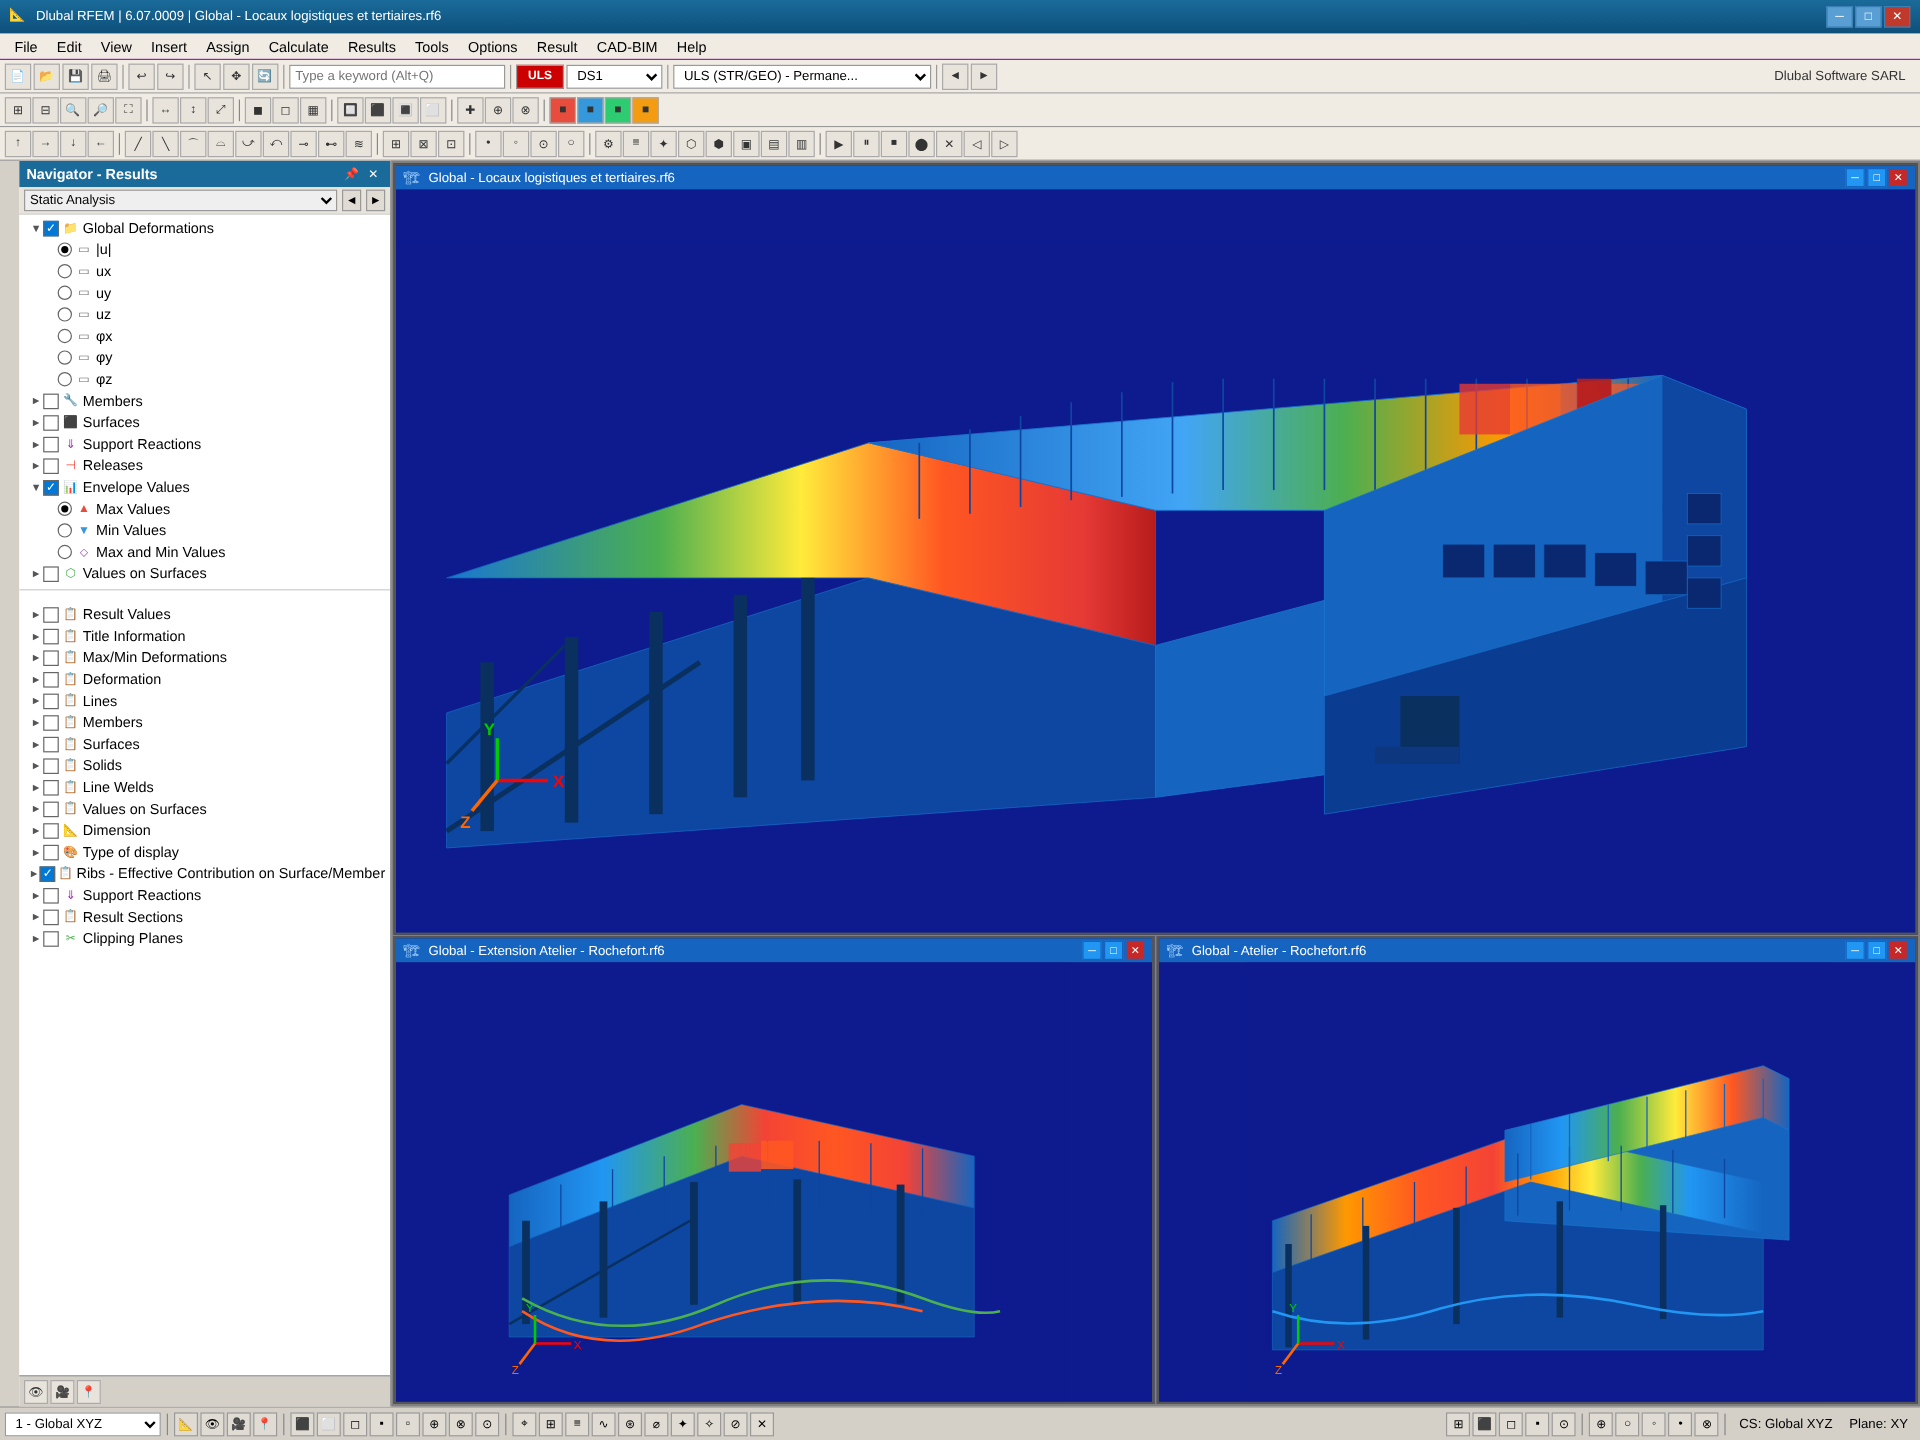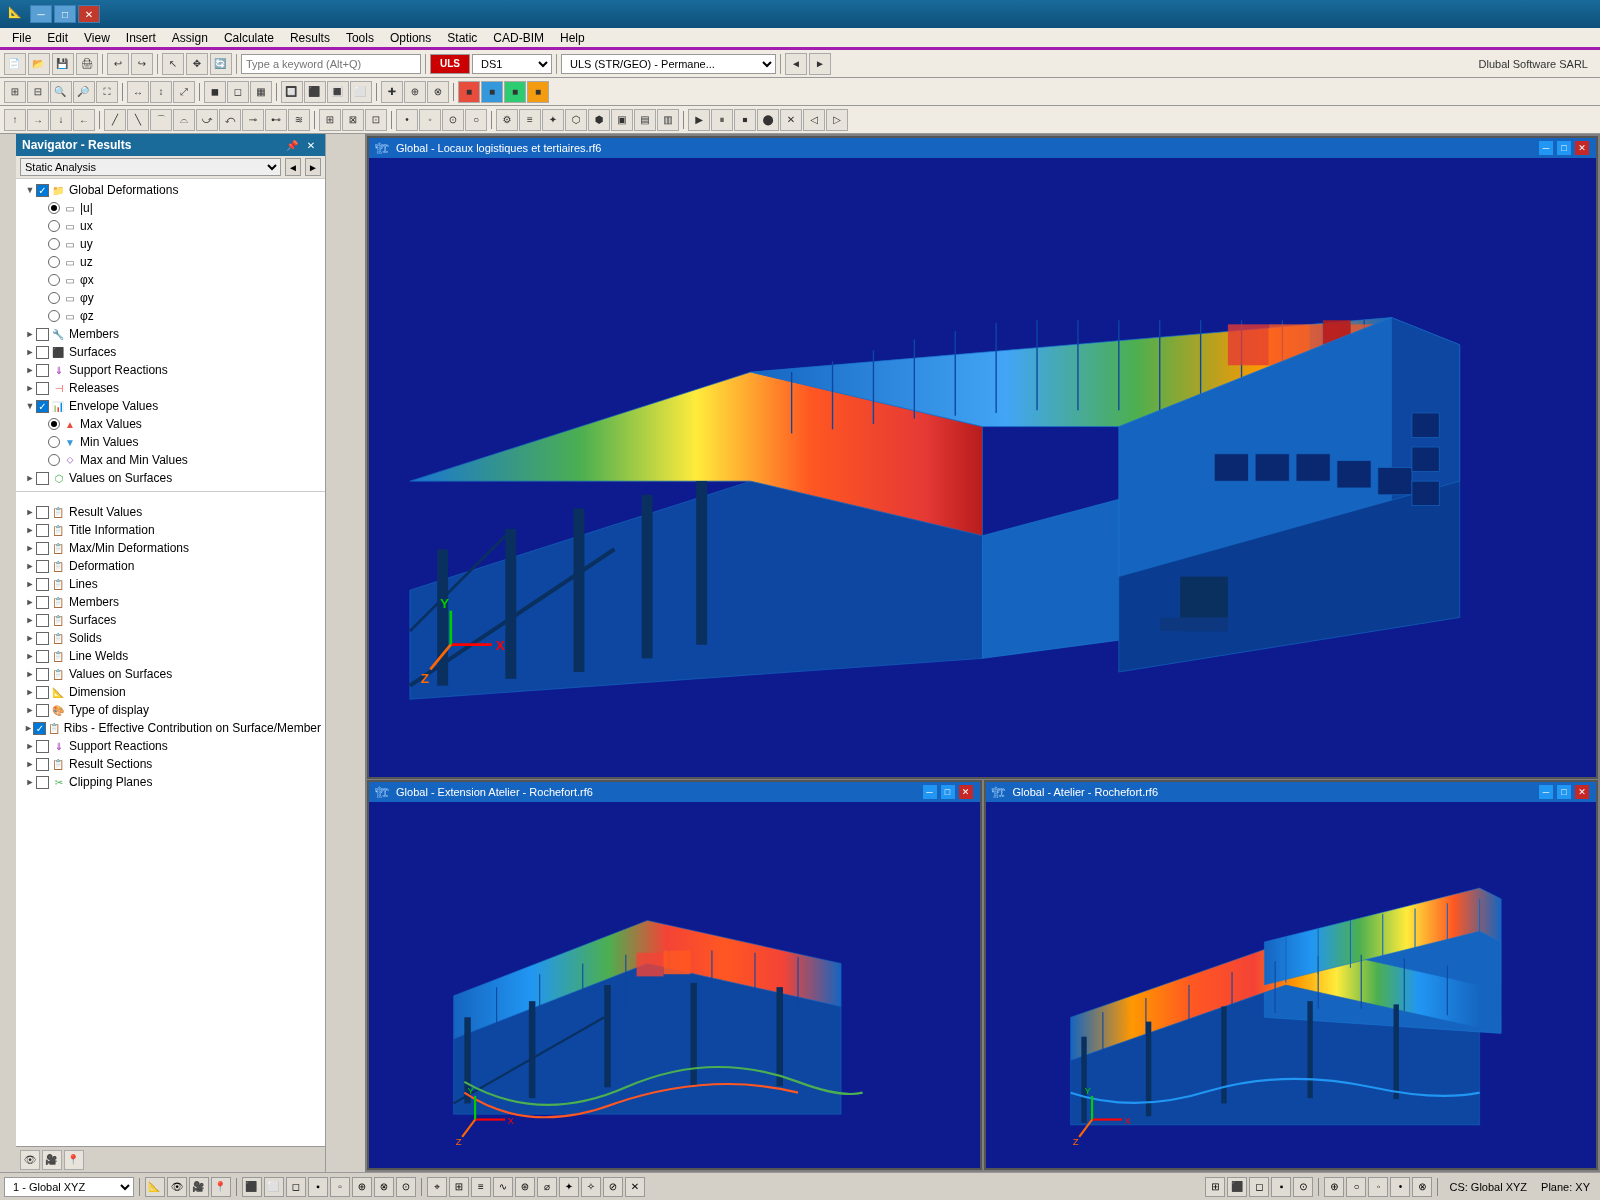--- a/index.html
+++ b/index.html
@@ -21,21 +21,21 @@
     .title-bar-btn {
       width: 22px; height: 18px; background: #5a9fd4; border: 1px solid #3a7fb5;
       color: white; font-size: 10px; cursor: pointer; display: flex; align-items: center; justify-content: center;
     }
     .title-bar-btn.close { background: #c0392b; }
 
     
     .menu-bar {
       height: 22px;
       background: #f0ece4;
-      border-bottom: 3px solid #a21caf;
+      border-bottom: 1px solid #a21caf;
       display: flex;
       align-items: center;
       padding: 0 4px;
     }
     .menu-item {
       padding: 2px 8px;
       cursor: pointer;
       font-size: 12px;
       color: #000;
     }
@@ -123,21 +123,20 @@
     .tree-icon { width: 16px; height: 16px; margin-right: 2px; display: inline-flex; align-items: center; justify-content: center; font-size: 10px; }
     .tree-label { font-size: 12px; }
 
     
     .viewport-area {
       flex: 1;
       background: #808080;
       display: flex;
       flex-direction: column;
       overflow: hidden;
-      margin-left: 39px;
     }
 
     
     .viewport-top {
       flex: 1;
       background: #1a237e;
       position: relative;
       border: 2px solid #555;
       margin: 2px;
       min-height: 0;
@@ -248,38 +247,39 @@
       gap: 2px;
     }
 
     .sep-v { width: 1px; height: 18px; background: #888; margin: 0 3px; }
   </style>
 </head>
 <body>
 
 <div class="title-bar">
   <span class="title-bar-icon">📐</span>
+  <span class="title-bar-text">Dlubal RFEM | 6.07.0009 | Global - Locaux logistiques et tertiaires.rf6</span>
   <div class="title-bar-controls">
     <button class="title-bar-btn">─</button>
     <button class="title-bar-btn">□</button>
     <button class="title-bar-btn close">✕</button>
   </div>
 </div>
 
 <div class="menu-bar">
   <span class="menu-item">File</span>
   <span class="menu-item">Edit</span>
   <span class="menu-item">View</span>
   <span class="menu-item">Insert</span>
   <span class="menu-item">Assign</span>
   <span class="menu-item">Calculate</span>
   <span class="menu-item">Results</span>
   <span class="menu-item">Tools</span>
   <span class="menu-item">Options</span>
-  <span class="menu-item">Static</span>
+  <span class="menu-item">Result</span>
   <span class="menu-item">CAD-BIM</span>
   <span class="menu-item">Help</span>
 </div>
 
 <div class="toolbar-area" style="height:28px;">
 
   <button class="toolbar-btn">📄</button>
   <button class="toolbar-btn">📂</button>
   <button class="toolbar-btn">💾</button>
   <button class="toolbar-btn">🖨</button>

